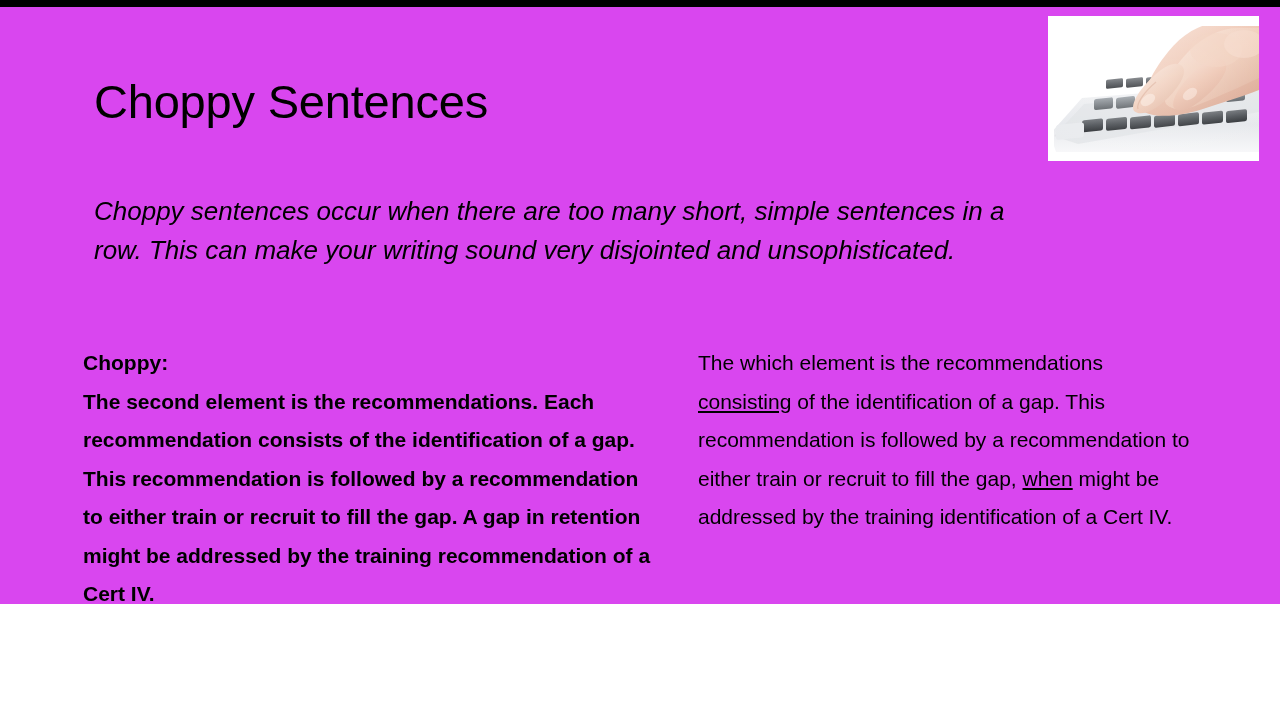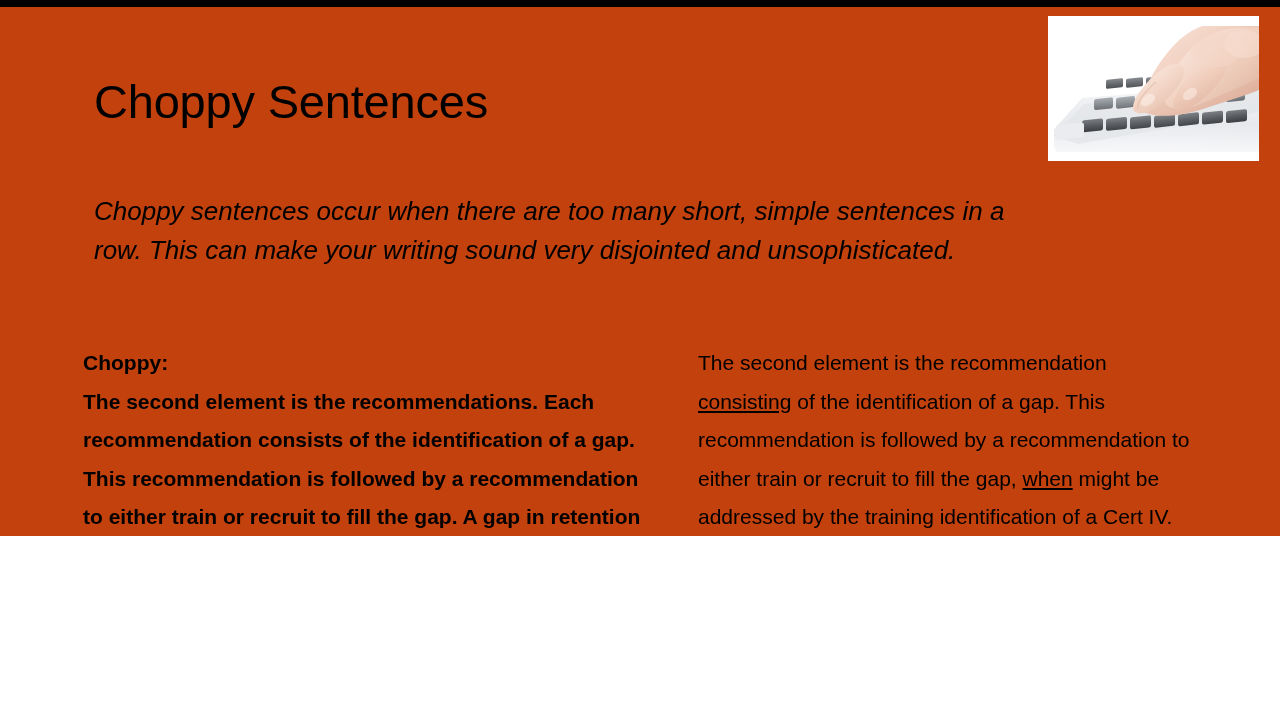--- a/index.html
+++ b/index.html
@@ -8,22 +8,22 @@
     padding: 0;
     background: #ffffff;
   }
   body {
     font-family: "Liberation Sans", sans-serif;
     -webkit-font-smoothing: antialiased;
   }
   .slide {
     position: relative;
     width: 1280px;
-    height: 536px;
-    background: #c2410c;
+    height: 604px;
+    background: #d946ef;
     overflow: hidden;
   }
   .bar-top {
     position: absolute;
     left: 0;
     top: 0;
     width: 1280px;
     height: 7px;
     background: #000000;
   }
@@ -214,18 +214,18 @@
   </div>
 
   <div class="intro">Choppy sentences occur when there are too many short, simple sentences in a row. This can make your writing sound very disjointed and unsophisticated.</div>
 
   <div class="col col-left">
     <span class="col-heading">Choppy:</span>
     <span class="col-body">The second element is the recommendations. Each recommendation consists of the identification of a gap. This recommendation is followed by a recommendation to either train or recruit to fill the gap. A gap in retention might be addressed by the training recommendation of a Cert IV.</span>
   </div>
 
   <div class="col col-right">
-    <span class="col-body"><span>The second element is the recommendation </span><u>consisting</u><span> of the identification of a gap. This recommendation is followed by a recommendation to either train or recruit to fill the gap, </span><u>when</u><span> might be addressed by the training identification of a Cert IV.</span></span>
+    <span class="col-body"><span>The which element is the recommendations </span><u>consisting</u><span> of the identification of a gap. This recommendation is followed by a recommendation to either train or recruit to fill the gap, </span><u>when</u><span> might be addressed by the training identification of a Cert IV.</span></span>
   </div>
 
   <div class="bar-bottom"></div>
 
 </div>
 
 </body></html>

